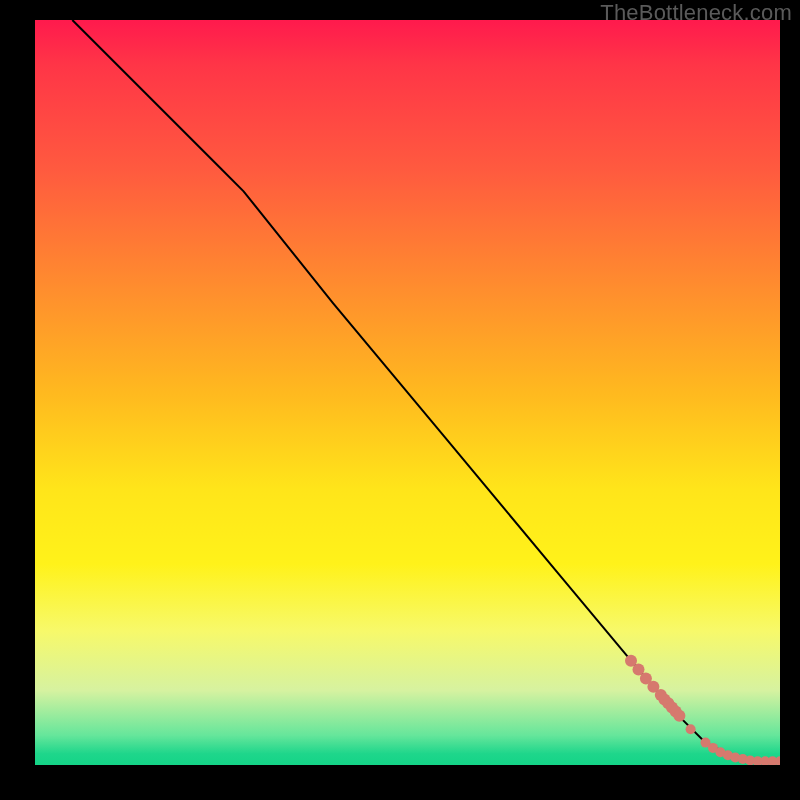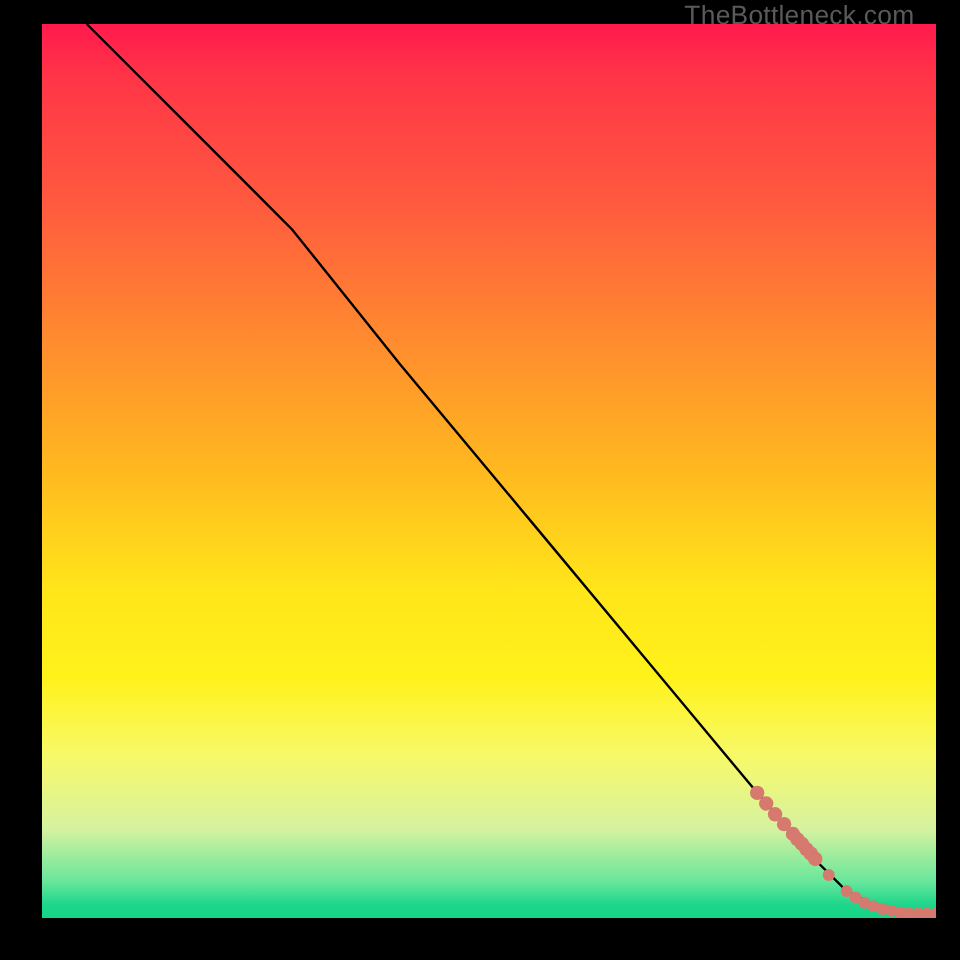--- a/index.html
+++ b/index.html
@@ -38,21 +38,21 @@
       #f7f96a 82%,
       #d6f2a0 90%,
       #66e69b 96%,
       #1ed68b 98.5%,
       #14d487 100%
     );
   }
   .watermark {
     position: absolute;
     top: 0px;
-    right: 38px;
+    right: 8px;
     color: #5a5a5a;
     font-size: 22px;
     font-weight: 500;
     letter-spacing: 0.2px;
     user-select: none;
   }
   svg.overlay {
     position: absolute;
     left: 0;
     top: 0;

